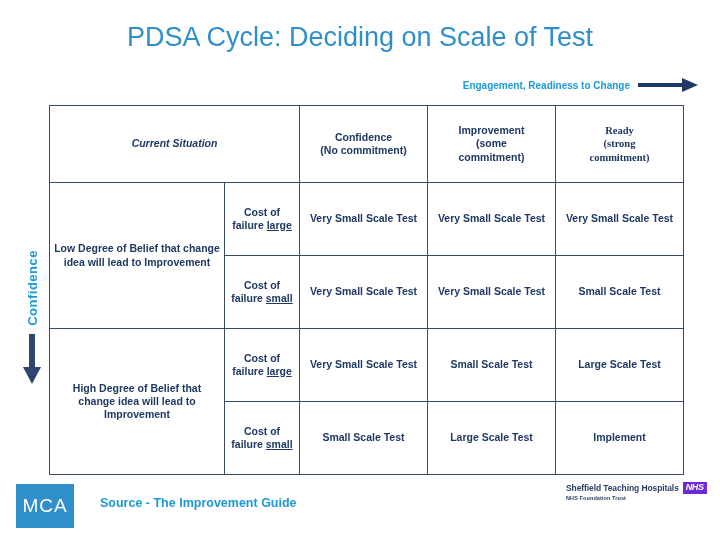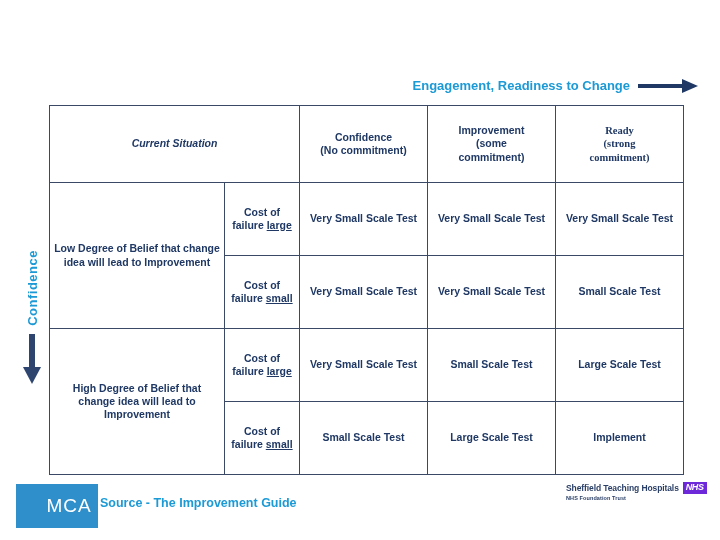--- a/index.html
+++ b/index.html
@@ -23,21 +23,21 @@
     letter-spacing:0px;
     white-space:nowrap;
   }
 
   
   .topaxis{
     position:absolute;right:22px;top:78px;
     display:flex;align-items:center;gap:8px;
   }
   .topaxis .txt{
-    font-size:13px;font-weight:bold;color:#1C9AD6;
+    font-size:10px;font-weight:bold;color:#1C9AD6;
     white-space:nowrap;
     margin-left:33px;
   }
   .arrow-right{
     position:relative;width:60px;height:14px;display:block;
   }
   .arrow-right .shaft{
     position:absolute;left:0;top:5px;width:46px;height:4px;background:#1F3864;
   }
   .arrow-right .head{
@@ -114,21 +114,21 @@
 
   u.ul{}
 
   
   .footer{
     position:absolute;left:0;top:476px;width:720px;height:64px;
   }
   .mca-logo{
     position:absolute;left:16px;top:8px;
     width:58px;height:44px;background:#2E8FCB;
-    display:flex;align-items:center;justify-content:center;padding-left:24px;
+    display:flex;align-items:center;justify-content:center;
   }
   .mca-logo .mca-text{
     color:#ffffff;font-size:19px;font-weight:400;letter-spacing:1px;
     font-family:"Liberation Sans", sans-serif;
   }
   .source-text{
     position:absolute;left:100px;top:20px;
     font-size:12.5px;font-weight:bold;color:#1C9AD6;
     white-space:nowrap;
   }
@@ -150,20 +150,21 @@
   .nhs-line2{
     font-size:5.5px;font-weight:bold;color:#2A3F66;margin-top:1px;
     letter-spacing:0.1px;
   }
 </style>
 </head>
 <body>
 
 <div class="slide">
 
+  <div class="title">PDSA Cycle: Deciding on Scale of Test</div>
 
   <div class="topaxis">
     <span class="txt">Engagement, Readiness to Change</span>
     <span class="arrow-right">
       <span class="shaft"></span>
         <span class="head"></span>
     </span>
   </div>
 
   <div class="sideaxis">

